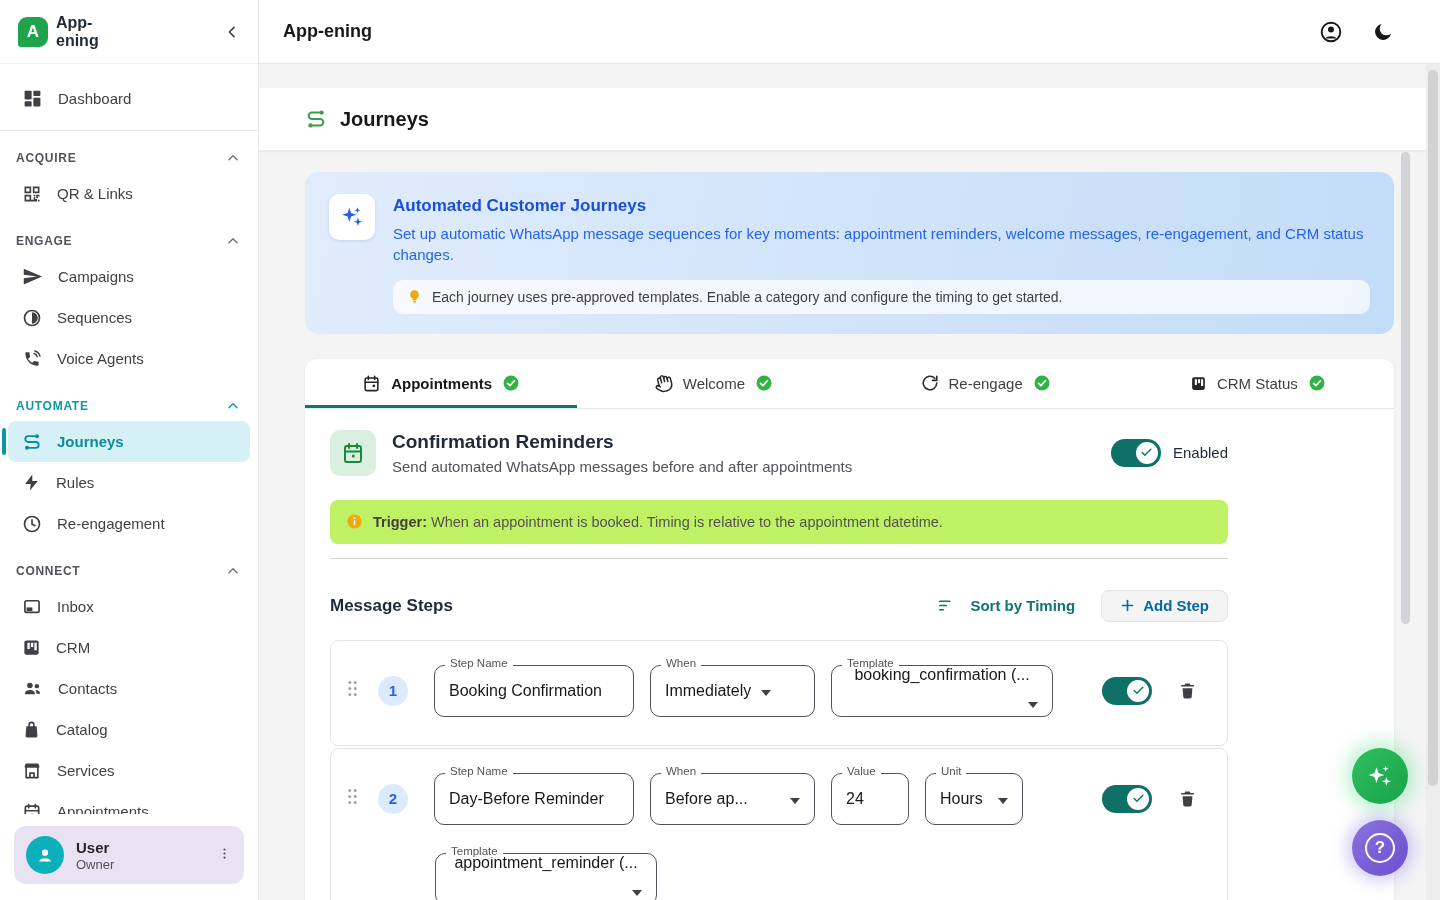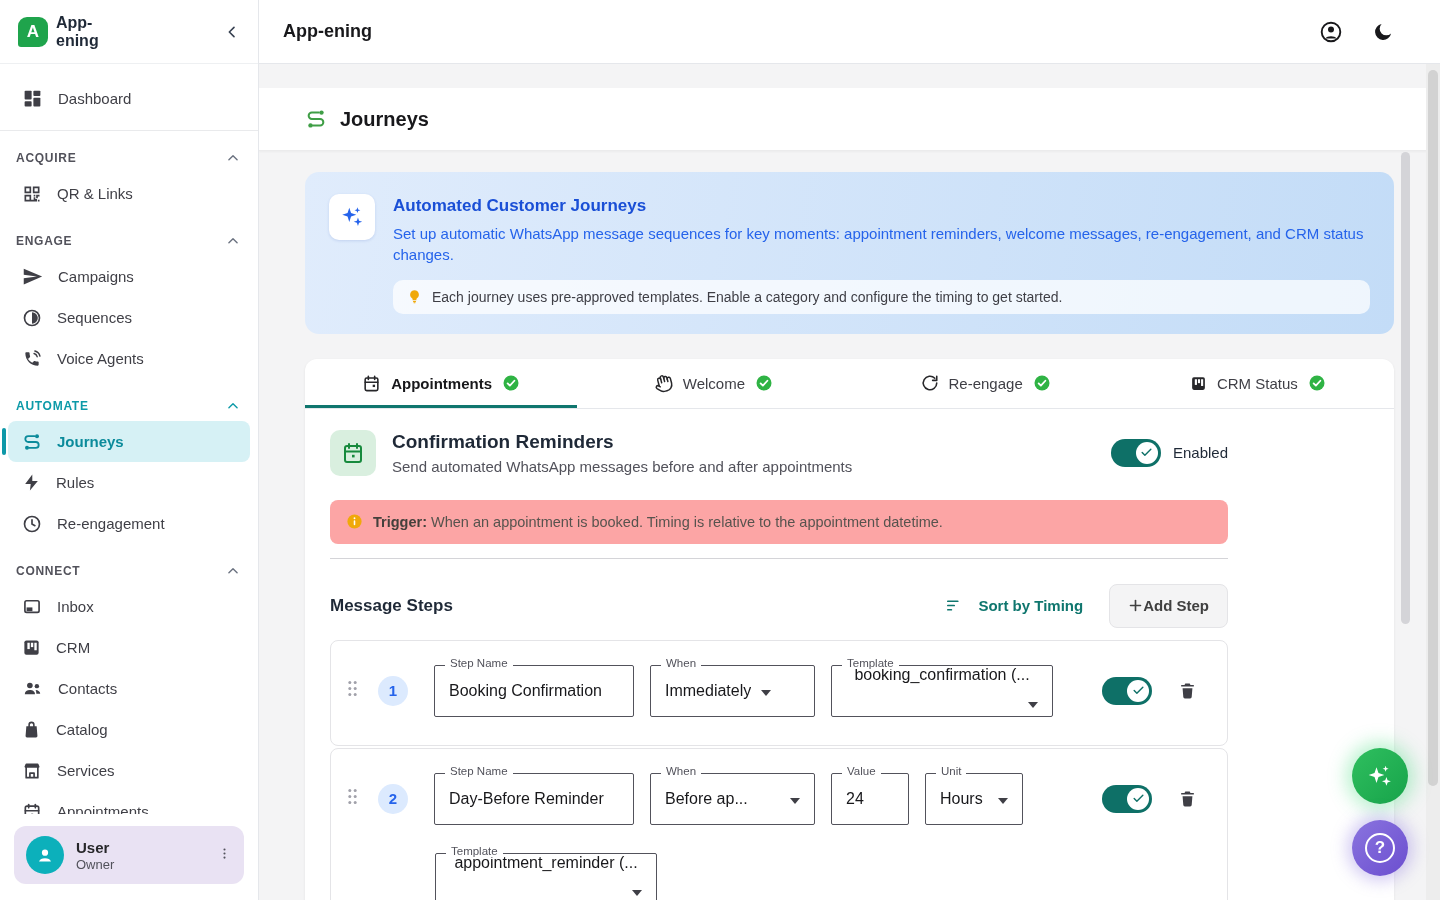--- a/index.html
+++ b/index.html
@@ -84,38 +84,38 @@
   .jr-head { display:flex; align-items:center; gap:16px; }
   .jr-icon { width:46px; height:46px; border-radius:10px; background:#d9efdf; display:flex; align-items:center; justify-content:center; color:#178a3d; }
   .jr-title { font-size:19px; font-weight:bold; color:#1f2937; }
   .jr-sub { font-size:15px; color:#52525b; margin-top:5px; }
   .jr-toggle-wrap { margin-left:auto; display:flex; align-items:center; gap:12px; }
   .toggle { width:50px; height:28px; border-radius:14px; background:#0e7067; position:relative; cursor:pointer; flex:none; }
   .toggle .knob { position:absolute; top:3px; right:3px; width:22px; height:22px; border-radius:50%; background:#fff;
     display:flex; align-items:center; justify-content:center; color:#0e7067; }
   .toggle-label { font-size:15px; color:#1f2937; }
 
-  .trigger { margin-top:24px; background:#fca5a5; border-radius:8px; height:44px; display:flex; align-items:center;
+  .trigger { margin-top:24px; background:#bef264; border-radius:8px; height:44px; display:flex; align-items:center;
     gap:10px; padding:0 16px; font-size:14.5px; color:#57534e; }
   .trigger b { color:#44403c; }
   .hdiv { border:none; border-top:1px solid #d4d4d8; margin-top:14px; }
 
   .steps-toolbar { margin-top:27px; display:flex; align-items:center; height:40px; }
   .steps-title { font-size:17px; font-weight:bold; color:#1f2937; }
   .sort-btn { margin-left:auto; display:flex; align-items:center; gap:16px; color:#0f766e; font-size:15px; font-weight:600; cursor:pointer; }
-  .add-btn { margin-left:26px; display:flex; align-items:center; gap:0; background:#f4f4f5; border:1px solid #e4e4e7;
-    border-radius:8px; height:44px; padding:0 18px; color:#404040; font-size:15px; font-weight:600; cursor:pointer; }
+  .add-btn { margin-left:26px; display:flex; align-items:center; gap:8px; background:#f4f4f5; border:1px solid #e4e4e7;
+    border-radius:8px; height:32px; padding:0 18px; color:#0369a1; font-size:15px; font-weight:600; cursor:pointer; }
 
   .step-box { border:1px solid #e4e4e7; border-radius:8px; margin-top:14px; background:#fff; }
   .step-box + .step-box { margin-top:2px; }
   .step-row { display:flex; align-items:center; padding:24px 16px 28px; }
   .drag { color:#a1a1aa; cursor:grab; flex:none; }
   .step-num { width:30px; height:30px; border-radius:50%; background:#dceafe; color:#2563eb; font-size:15px; font-weight:600;
     display:flex; align-items:center; justify-content:center; margin:0 26px 0 20px; flex:none; }
-  .mfield { position:relative; height:52px; border:1.5px solid #52525b; border-radius:2px; background:#fff;
+  .mfield { position:relative; height:52px; border:1.5px solid #52525b; border-radius:10px; background:#fff;
     display:flex; align-items:center; gap:10px; padding:0 14px; margin-right:16px; flex:none; cursor:pointer; }
   .mfield .flabel { position:absolute; top:-9px; left:10px; background:#fff; padding:0 5px; font-size:11.5px; color:#52525b; }
   .fval { font-size:16px; color:#18181b; white-space:nowrap; overflow:hidden; }
   .mfield input { border:none; outline:none; font-family:inherit; font-size:16px; color:#18181b; width:100%; background:transparent; }
   .caret { flex:none; color:#3f3f46; }
   .w-name { width:200px; } .w-when { width:165px; } .w-tpl { width:222px;flex-direction:column; } .w-val { width:78px; } .w-unit { width:98px; }
   .step-actions { margin-left:auto; display:flex; align-items:center; gap:26px; padding-right:14px; }
   .trash { color:#3f3f46; cursor:pointer; }
   .step-row2 { padding:0 16px 16px 104px; display:flex; }
 

